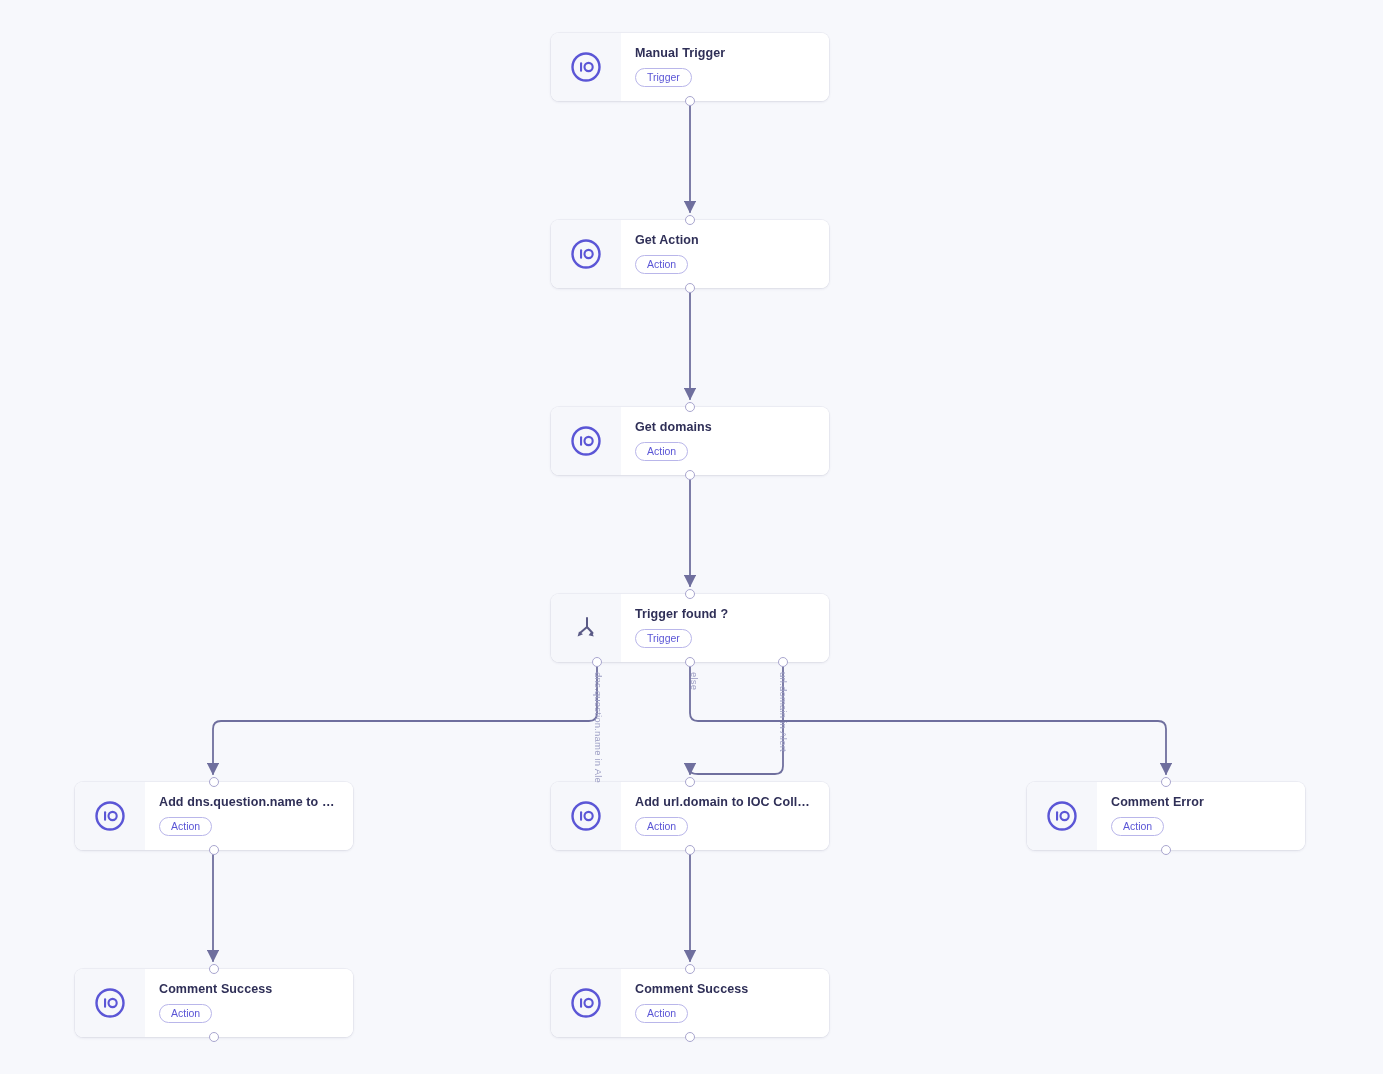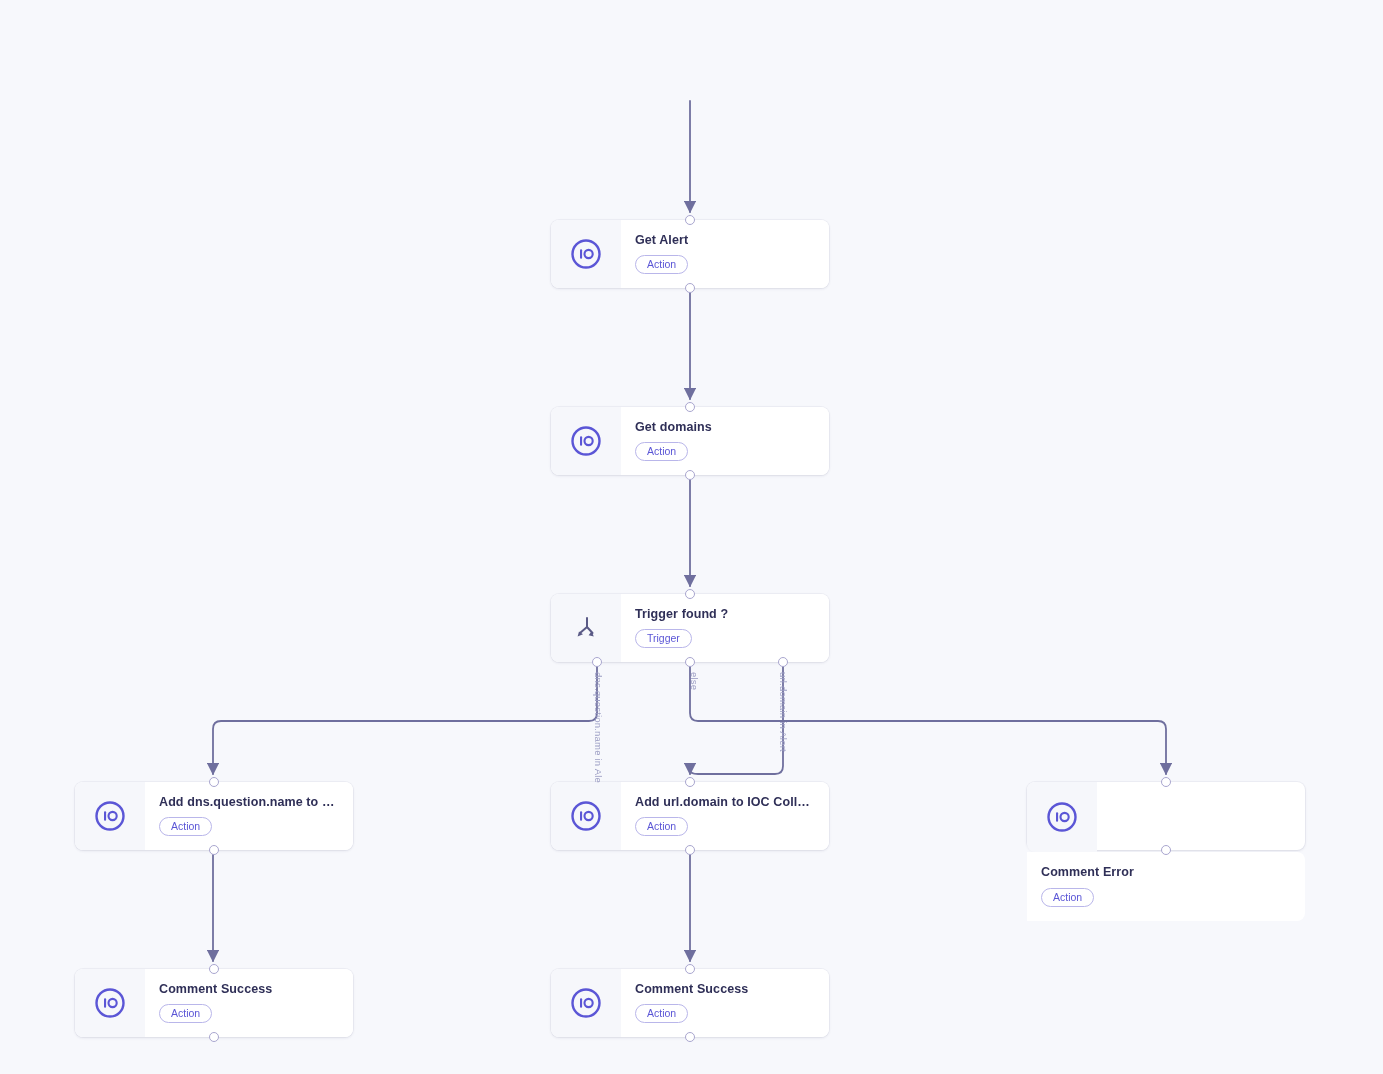--- a/index.html
+++ b/index.html
@@ -132,31 +132,45 @@
       <path d="M 690 662 L 690 713 Q 690 721 698 721 L 1158 721 Q 1166 721 1166 729 L 1166 774" marker-end="url(#arrow)"></path>
 
       <path d="M 783 662 L 783 766 Q 783 774 775 774 L 698 774 Q 690 774 690 770 L 690 774" marker-end="url(#arrow)"></path>
 
       <path d="M 213 850 L 213 961" marker-end="url(#arrow)"></path>
 
       <path d="M 690 850 L 690 961" marker-end="url(#arrow)"></path>
     </g>
   </svg>
 
+  <div class="node" id="node-manual-trigger" style="left:551px; top:33px; width:278px; height:68px;">
+    <div class="node-icon">
+      <svg class="io-glyph" viewBox="0 0 34 34">
+        <circle cx="17" cy="17" r="13.5" fill="none" stroke="#5b56d6" stroke-width="2.4"></circle>
+        <rect x="11" y="12.2" width="2.1" height="9.6" rx="1" fill="#5b56d6"></rect>
+        <circle cx="19.6" cy="17" r="4.1" fill="none" stroke="#5b56d6" stroke-width="2.1"></circle>
+      </svg>
+    </div>
+    <div class="node-body">
+      <div class="node-title">Manual Trigger</div>
+      <div class="badge">Trigger</div>
+    </div>
+    <div class="port" style="left:139px; top:68px;"></div>
+  </div>
 
   <div class="node" id="node-get-alert" style="left:551px; top:220px; width:278px; height:68px;">
     <div class="node-icon">
       <svg class="io-glyph" viewBox="0 0 34 34">
         <circle cx="17" cy="17" r="13.5" fill="none" stroke="#5b56d6" stroke-width="2.4"></circle>
         <rect x="11" y="12.2" width="2.1" height="9.6" rx="1" fill="#5b56d6"></rect>
         <circle cx="19.6" cy="17" r="4.1" fill="none" stroke="#5b56d6" stroke-width="2.1"></circle>
       </svg>
     </div>
     <div class="node-body">
-      <div class="node-title">Get Alert</div>
+      <div class="node-title">Get Action</div>
       <div class="badge">Action</div>
     </div>
     <div class="port" style="left:139px; top:0px;"></div>
     <div class="port" style="left:139px; top:68px;"></div>
   </div>
 
   <div class="node" id="node-get-domains" style="left:551px; top:407px; width:278px; height:68px;">
     <div class="node-icon">
       <svg class="io-glyph" viewBox="0 0 34 34">
         <circle cx="17" cy="17" r="13.5" fill="none" stroke="#5b56d6" stroke-width="2.4"></circle>
@@ -218,21 +232,21 @@
       </svg>
     </div>
     <div class="node-body">
       <div class="node-title">Add url.domain to IOC Collection</div>
       <div class="badge">Action</div>
     </div>
     <div class="port" style="left:139px; top:0px;"></div>
     <div class="port" style="left:139px; top:68px;"></div>
   </div>
 
-  <div class="node" id="node-comment-error" style="left:1027px; top:782px; width:278px; height:68px;flex-direction:column;">
+  <div class="node" id="node-comment-error" style="left:1027px; top:782px; width:278px; height:68px;">
     <div class="node-icon">
       <svg class="io-glyph" viewBox="0 0 34 34">
         <circle cx="17" cy="17" r="13.5" fill="none" stroke="#5b56d6" stroke-width="2.4"></circle>
         <rect x="11" y="12.2" width="2.1" height="9.6" rx="1" fill="#5b56d6"></rect>
         <circle cx="19.6" cy="17" r="4.1" fill="none" stroke="#5b56d6" stroke-width="2.1"></circle>
       </svg>
     </div>
     <div class="node-body">
       <div class="node-title">Comment Error</div>
       <div class="badge">Action</div>

